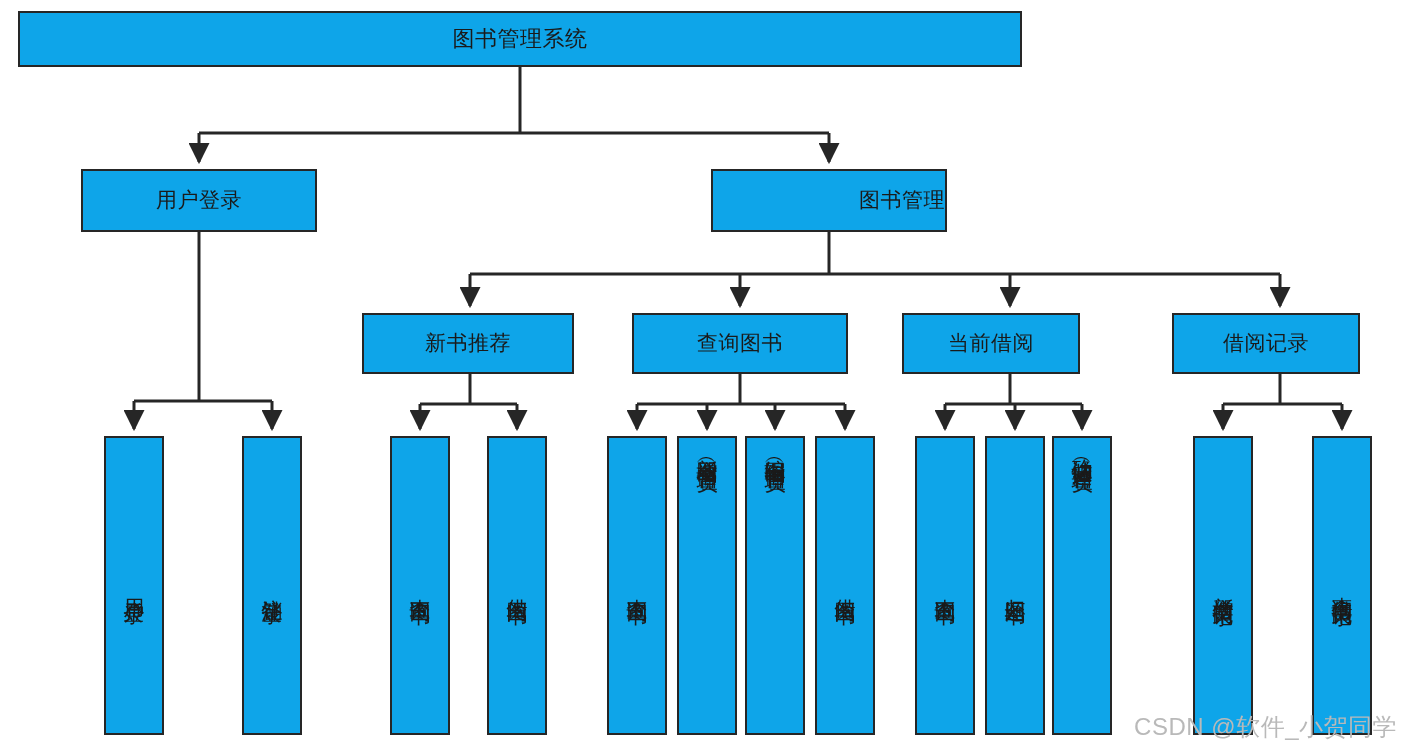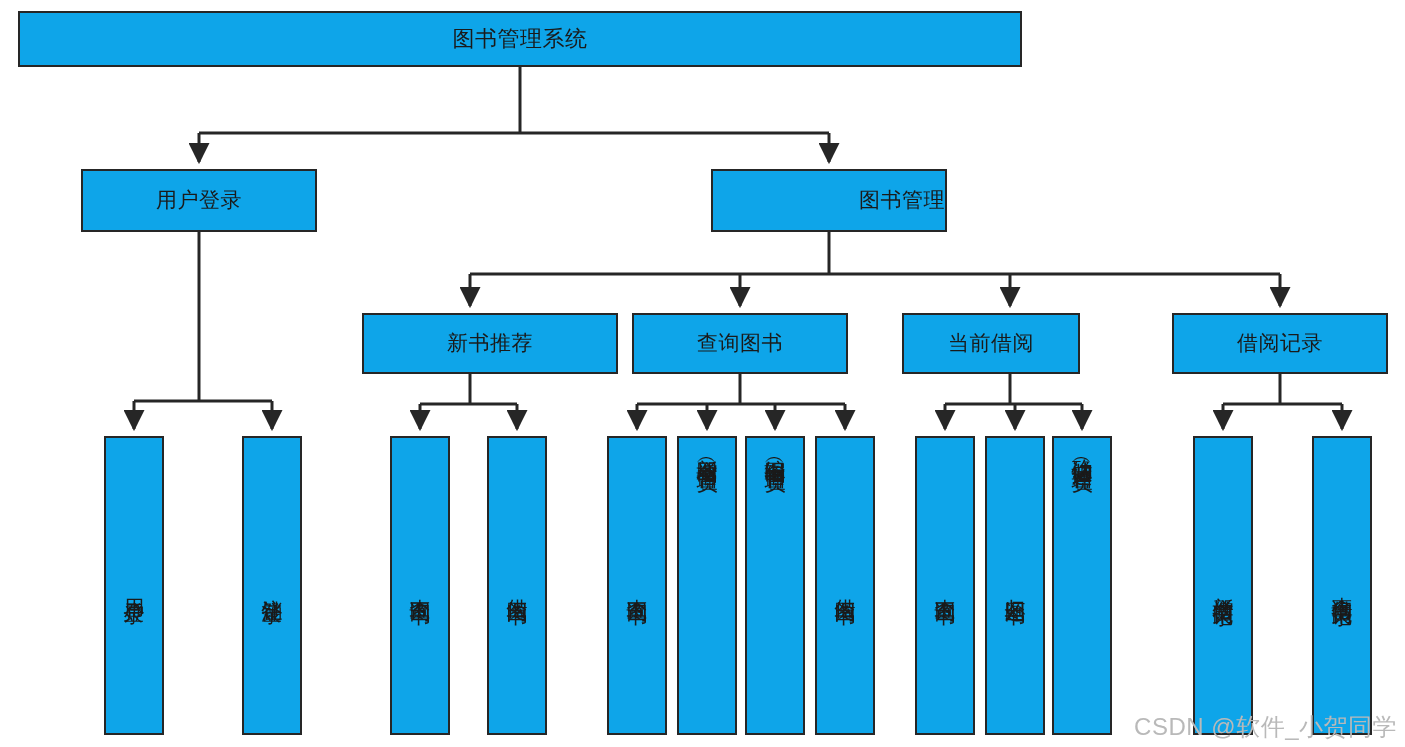--- a/index.html
+++ b/index.html
@@ -131,30 +131,30 @@
     <span class="label">图书管理系统</span>
   </div>
 
   <div class="node h-node" style="left:81px; top:169px; width:236px; height:63px;">
     <span class="label">用户登录</span>
   </div>
   <div class="node h-node" style="left:711px; top:169px; width:236px; height:63px;justify-content:flex-end;">
     <span class="label">图书管理</span>
   </div>
 
-  <div class="node h-node" style="left:362px; top:313px; width:256px; height:61px;">
+  <div class="node h-node" style="left:362px; top:313px; width:212px; height:61px;">
     <span class="label">新书推荐</span>
   </div>
   <div class="node h-node" style="left:632px; top:313px; width:216px; height:61px;">
     <span class="label">查询图书</span>
   </div>
   <div class="node h-node" style="left:902px; top:313px; width:178px; height:61px;">
     <span class="label">当前借阅</span>
   </div>
-  <div class="node h-node" style="left:1172px; top:313px; width:216px; height:61px;">
+  <div class="node h-node" style="left:1172px; top:313px; width:188px; height:61px;">
     <span class="label">借阅记录</span>
   </div>
 
   <div class="node v-node center-text" style="left:104px; top:436px; width:60px; height:299px;">
     <span class="label">用户登录</span>
   </div>
   <div class="node v-node center-text" style="left:242px; top:436px; width:60px; height:299px;">
     <span class="label">注销登录</span>
   </div>
   <div class="node v-node center-text" style="left:390px; top:436px; width:60px; height:299px;">

